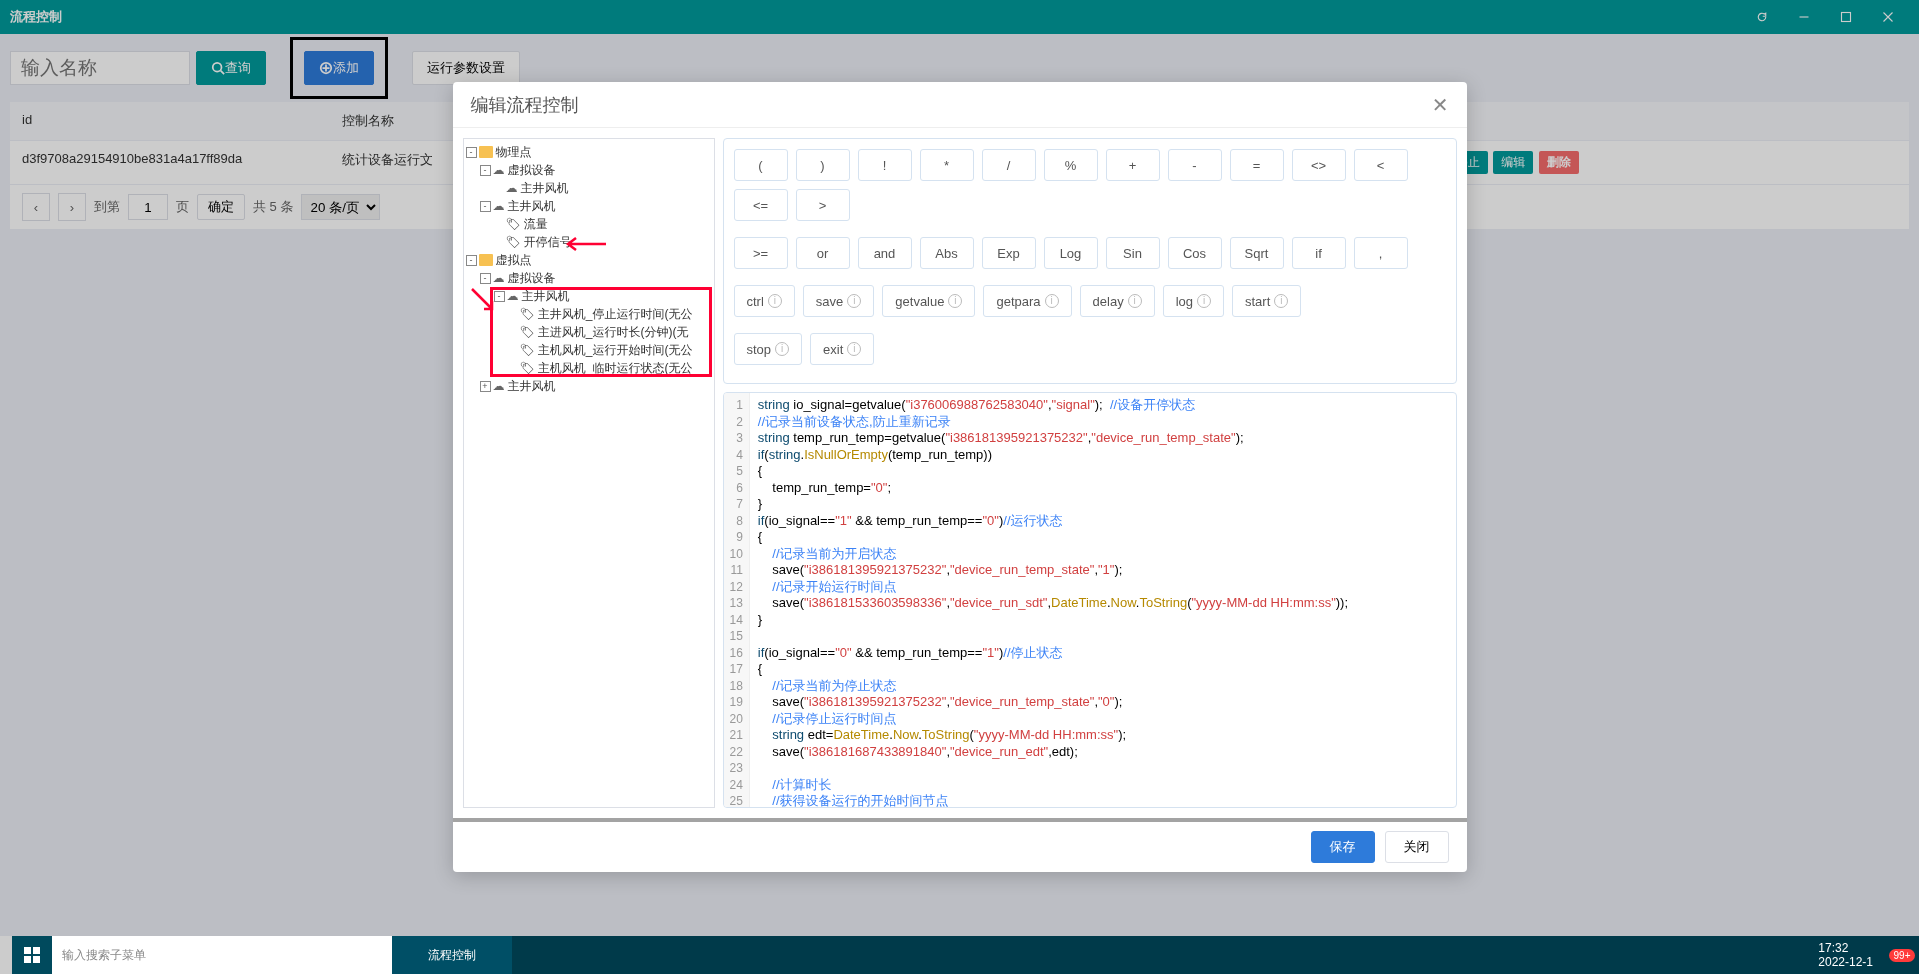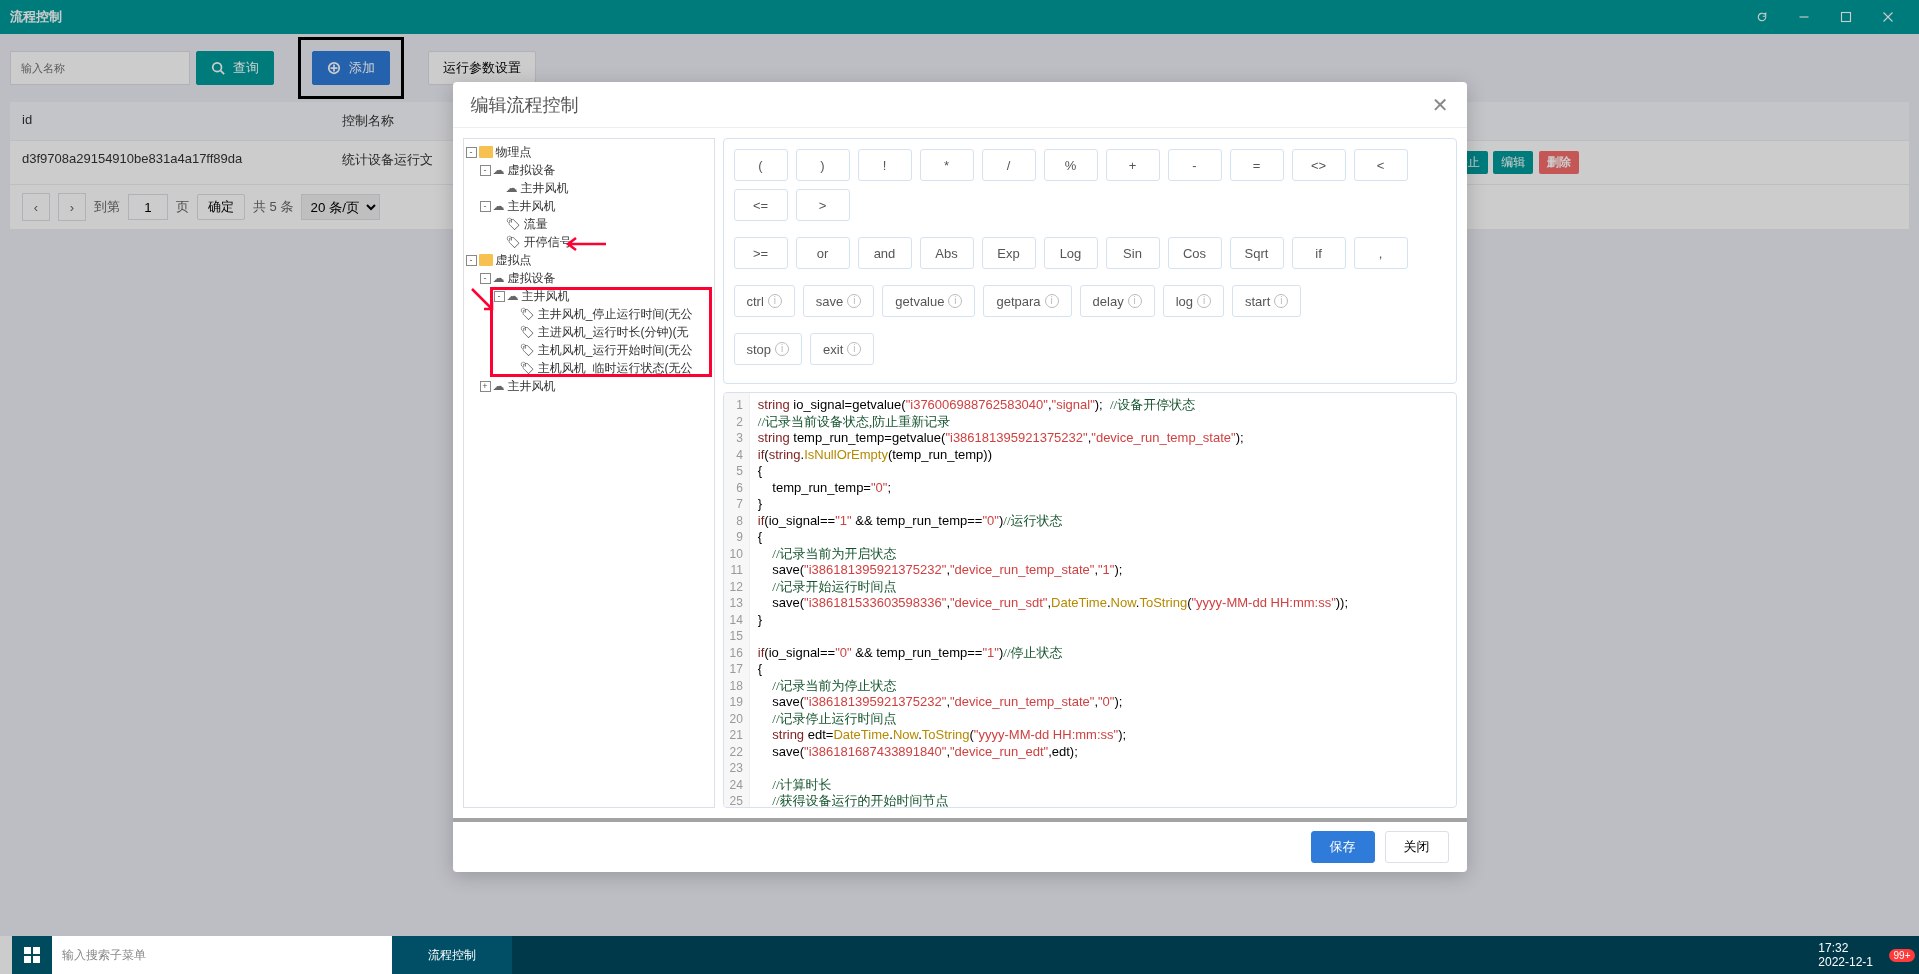--- a/index.html
+++ b/index.html
@@ -6,22 +6,22 @@
 body { background: #ccc; width: 1919px; height: 974px; overflow: hidden; position: relative; }
 
 .app-window { position: absolute; left: 0; top: 0; right: 0; bottom: 38px; background: #ebeef5; }
 
 .title-bar { height: 34px; background: #009a9b; color: #fff; display: flex; align-items: center; padding: 0 10px; font-size: 13px; }
 .title-bar .title-text { flex: 1; font-weight: bold; }
 .title-bar .win-btn { width: 42px; height: 34px; display: flex; align-items: center; justify-content: center; cursor: pointer; }
 .title-bar .win-btn svg { width: 12px; height: 12px; stroke: #fff; fill: none; stroke-width: 1.5; }
 
 .toolbar { display: flex; align-items: center; gap: 6px; padding: 8px 10px; }
-.search-input { width: 180px; height: 34px; border: 1px solid #dcdfe6; padding: 0 10px; font-size: 11px; background: #fff; }
-.btn { height: 34px; padding: 0 14px; border: 1px solid #dcdfe6; background: #fff; font-size: 13px; display: inline-flex; align-items: center; gap: 8px; cursor: pointer; border-radius: 2px; }
+.search-input { width: 180px; height: 34px; border: 1px solid #dcdfe6; padding: 0 10px; font-size: 19px; background: #fff; }
+.btn { height: 34px; padding: 0 14px; border: 1px solid #dcdfe6; background: #fff; font-size: 13px; display: inline-flex; align-items: center; gap: 0; cursor: pointer; border-radius: 2px; }
 .btn.teal { background: #009a9b; color: #fff; border-color: #009a9b; }
 .btn.blue { background: #2e7bda; color: #fff; border-color: #2e7bda; }
 .highlight-box { border: 3px solid #000000; padding: 11px; margin: -5px 18px; }
 
 .table { margin: 0 10px; background: #fff; }
 .thead, .trow { display: flex; border-bottom: 1px solid #ebeef5; }
 .thead { background: #f5f7fa; font-weight: 500; }
 .th, .td { padding: 10px 12px; font-size: 13px; color: #333; }
 .col-id { width: 320px; }
 .col-name { width: 1060px; }
@@ -56,23 +56,23 @@
 .red-arrow { position: absolute; pointer-events: none; }
 
 .right-panel { flex: 1; display: flex; flex-direction: column; gap: 8px; }
 .btn-grid { border: 1px solid #d5e2f0; border-radius: 4px; padding: 10px; display: flex; flex-wrap: wrap; gap: 8px; }
 .op-btn { min-width: 54px; height: 32px; padding: 0 12px; border: 1px solid #d5e2f0; border-radius: 3px; background: #fff; font-size: 13px; color: #555; display: flex; align-items: center; justify-content: center; gap: 4px; cursor: pointer; }
 .op-btn .info { width: 14px; height: 14px; border: 1px solid #bbb; border-radius: 50%; font-size: 10px; line-height: 12px; text-align: center; color: #bbb; }
 
 .code-panel { flex: 1; border: 1px solid #d5e2f0; border-radius: 4px; overflow: auto; display: flex; font-family: "Consolas", monospace; font-size: 13px; }
 .gutter { background: #f7f7f7; color: #999; text-align: right; padding: 4px 6px; border-right: 1px solid #eee; line-height: 16.5px; font-size: 12px; }
 .code { padding: 4px 8px; line-height: 16.5px; white-space: pre; }
-.c-kw { color: #7f1d1d; }
+.c-kw { color: #0c4a6e; }
 .c-str { color: #d14040; }
-.c-cmt { color: #14532d; font-family: Liberation Serif, serif; }
+.c-cmt { color: #3b82f6; }
 .c-prop { color: #b58900; }
 
 .taskbar { position: absolute; left: 12px; right: 0; bottom: 0; height: 38px; background: #003a4a; display: flex; align-items: center; color: #fff; font-size: 12px; }
 .taskbar .start { width: 40px; height: 38px; display: flex; align-items: center; justify-content: center; background: #004a5d; }
 .taskbar .search { width: 340px; height: 38px; background: #fff; color: #888; display: flex; align-items: center; padding: 0 10px; }
 .taskbar .task-tab { height: 38px; padding: 0 36px; background: #004f66; display: flex; align-items: center; }
 .taskbar .spacer { flex: 1; }
 .taskbar .clock { text-align: left; padding: 0 12px; line-height: 14px; }
 .taskbar .notif { width: 34px; display: flex; align-items: center; justify-content: center; }
 .notif-badge { background: #ff3b3b; color: #fff; border-radius: 9px; padding: 1px 5px; font-size: 10px; }

